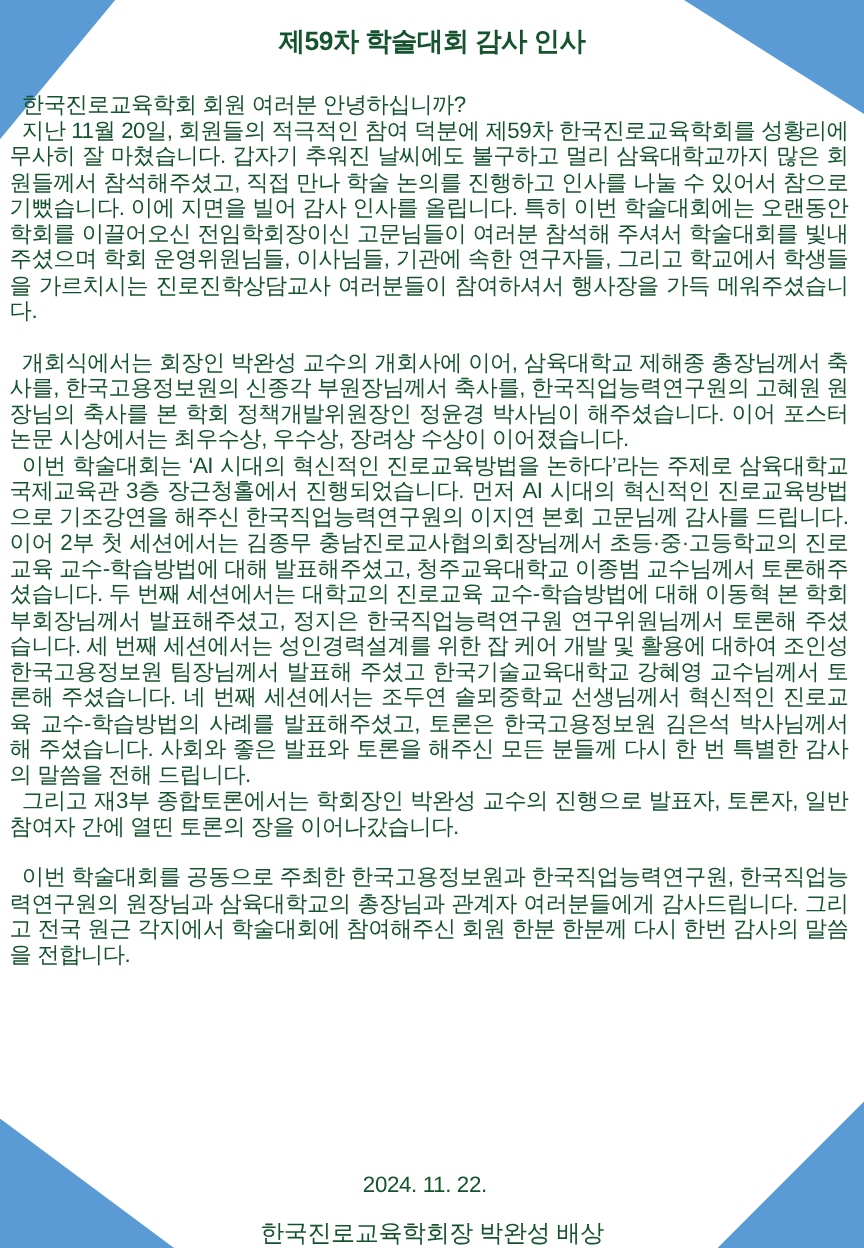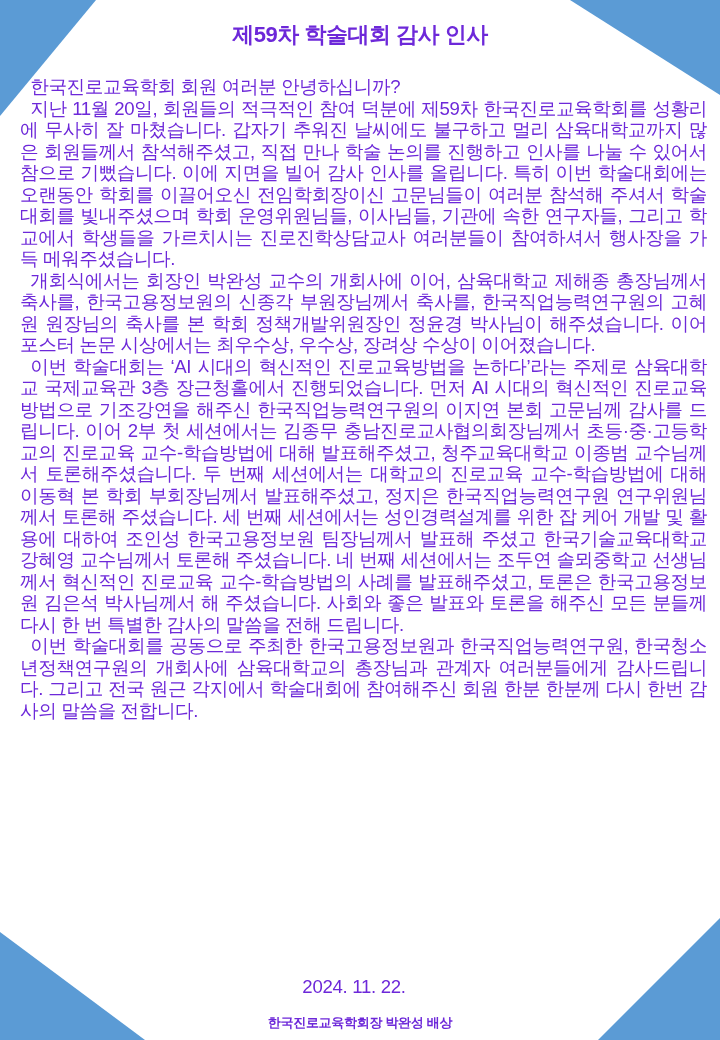--- a/index.html
+++ b/index.html
@@ -2,63 +2,62 @@
 <html><head>
 <meta charset="utf-8">
 <style>
   html,body{margin:0;padding:0;background:#fff;}
   .page{
     position:relative;
     width:720px;height:1040px;
     background:#ffffff;
     overflow:hidden;
     font-family:"Liberation Sans", sans-serif;
-    color:#6d28d9;
+    color:#14532d;
   }
   .tri{position:absolute;background:#5b9bd5;}
   .tri.tl{left:0;top:0;width:96px;height:116px;clip-path:polygon(0 0,100% 0,0 100%);}
   .tri.tr{right:0;top:0;width:150px;height:95px;clip-path:polygon(0 0,100% 0,100% 100%);}
   .tri.bl{left:0;bottom:0;width:145px;height:108px;clip-path:polygon(0 0,100% 100%,0 100%);}
   .tri.br{right:0;bottom:0;width:122px;height:122px;clip-path:polygon(100% 0,100% 100%,0 100%);}
   .title{
     margin:0;
     padding-top:20px;
     text-align:center;
     font-size:22px;
     font-weight:700;
     letter-spacing:-0.5px;
   }
   .body{
     position:absolute;
-    left:20px;right:13px;top:76px;
+    left:8px;right:13px;top:76px;
   }
-  .sec + .sec{}
+  .sec + .sec{margin-top:21px;}
   .body p{
     margin:0;
     font-size:18.6px;
     line-height:21.5px;
     letter-spacing:-0.4px;
     text-align:justify;
     text-indent:0.55em;
     word-break:normal;
   }
   .date-line{
     position:absolute;
     left:0;right:12px;top:976px;
     text-align:center;
     font-size:18.6px;
     letter-spacing:-0.3px;
   }
   .signature-line{
     position:absolute;
     left:0;right:0;top:1014px;
     text-align:center;
-    font-size:13px;
+    font-size:20px;
     letter-spacing:-0.3px;
-    font-weight:bold;
   }
 </style>
 </head>
 <body>
 
 <div class="page">
 
   <div class="tri tl" style="background: rgb(91, 155, 213);"></div>
   <div class="tri tr" style="background: rgb(91, 155, 213);"></div>
   <div class="tri bl" style="background: rgb(91, 155, 213);"></div>
@@ -68,23 +67,24 @@
 
   <div class="body">
     <section class="sec">
       <p>한국진로교육학회 회원 여러분 안녕하십니까?</p>
       <p>지난 11월 20일, 회원들의 적극적인 참여 덕분에 제59차 한국진로교육학회를 성황리에 무사히 잘 마쳤습니다. 갑자기 추워진 날씨에도 불구하고 멀리 삼육대학교까지 많은 회원들께서 참석해주셨고, 직접 만나 학술 논의를 진행하고 인사를 나눌 수 있어서 참으로 기뻤습니다. 이에 지면을 빌어 감사 인사를 올립니다. 특히 이번 학술대회에는 오랜동안 학회를 이끌어오신 전임학회장이신 고문님들이 여러분 참석해 주셔서 학술대회를 빛내주셨으며 학회 운영위원님들, 이사님들, 기관에 속한 연구자들, 그리고 학교에서 학생들을 가르치시는 진로진학상담교사 여러분들이 참여하셔서 행사장을 가득 메워주셨습니다.</p>
     </section>
 
     <section class="sec">
       <p>개회식에서는 회장인 박완성 교수의 개회사에 이어, 삼육대학교 제해종 총장님께서 축사를, 한국고용정보원의 신종각 부원장님께서 축사를, 한국직업능력연구원의 고혜원 원장님의 축사를 본 학회 정책개발위원장인 정윤경 박사님이 해주셨습니다. 이어 포스터 논문 시상에서는 최우수상, 우수상, 장려상 수상이 이어졌습니다.</p>
       <p>이번 학술대회는 ‘AI 시대의 혁신적인 진로교육방법을 논하다’라는 주제로 삼육대학교 국제교육관 3층 장근청홀에서 진행되었습니다. 먼저 AI 시대의 혁신적인 진로교육방법으로 기조강연을 해주신 한국직업능력연구원의 이지연 본회 고문님께 감사를 드립니다. 이어 2부 첫 세션에서는 김종무 충남진로교사협의회장님께서 초등·중·고등학교의 진로교육 교수-학습방법에 대해 발표해주셨고, 청주교육대학교 이종범 교수님께서 토론해주셨습니다. 두 번째 세션에서는 대학교의 진로교육 교수-학습방법에 대해 이동혁 본 학회 부회장님께서 발표해주셨고, 정지은 한국직업능력연구원 연구위원님께서 토론해 주셨습니다. 세 번째 세션에서는 성인경력설계를 위한 잡 케어 개발 및 활용에 대하여 조인성 한국고용정보원 팀장님께서 발표해 주셨고 한국기술교육대학교 강혜영 교수님께서 토론해 주셨습니다. 네 번째 세션에서는 조두연 솔뫼중학교 선생님께서 혁신적인 진로교육 교수-학습방법의 사례를 발표해주셨고, 토론은 한국고용정보원 김은석 박사님께서 해 주셨습니다. 사회와 좋은 발표와 토론을 해주신 모든 분들께 다시 한 번 특별한 감사의 말씀을 전해 드립니다.</p>
+      <p>그리고 재3부 종합토론에서는 학회장인 박완성 교수의 진행으로 발표자, 토론자, 일반 참여자 간에 열띤 토론의 장을 이어나갔습니다.</p>
     </section>
 
     <section class="sec">
-      <p>이번 학술대회를 공동으로 주최한 한국고용정보원과 한국직업능력연구원, 한국청소년정책연구원의 개회사에 삼육대학교의 총장님과 관계자 여러분들에게 감사드립니다. 그리고 전국 원근 각지에서 학술대회에 참여해주신 회원 한분 한분께 다시 한번 감사의 말씀을 전합니다.</p>
+      <p>이번 학술대회를 공동으로 주최한 한국고용정보원과 한국직업능력연구원, 한국직업능력연구원의 원장님과 삼육대학교의 총장님과 관계자 여러분들에게 감사드립니다. 그리고 전국 원근 각지에서 학술대회에 참여해주신 회원 한분 한분께 다시 한번 감사의 말씀을 전합니다.</p>
     </section>
   </div>
 
   <div class="date-line">2024. 11. 22.</div>
   <div class="signature-line">한국진로교육학회장 박완성 배상</div>
 
 </div>
 
 </body></html>

